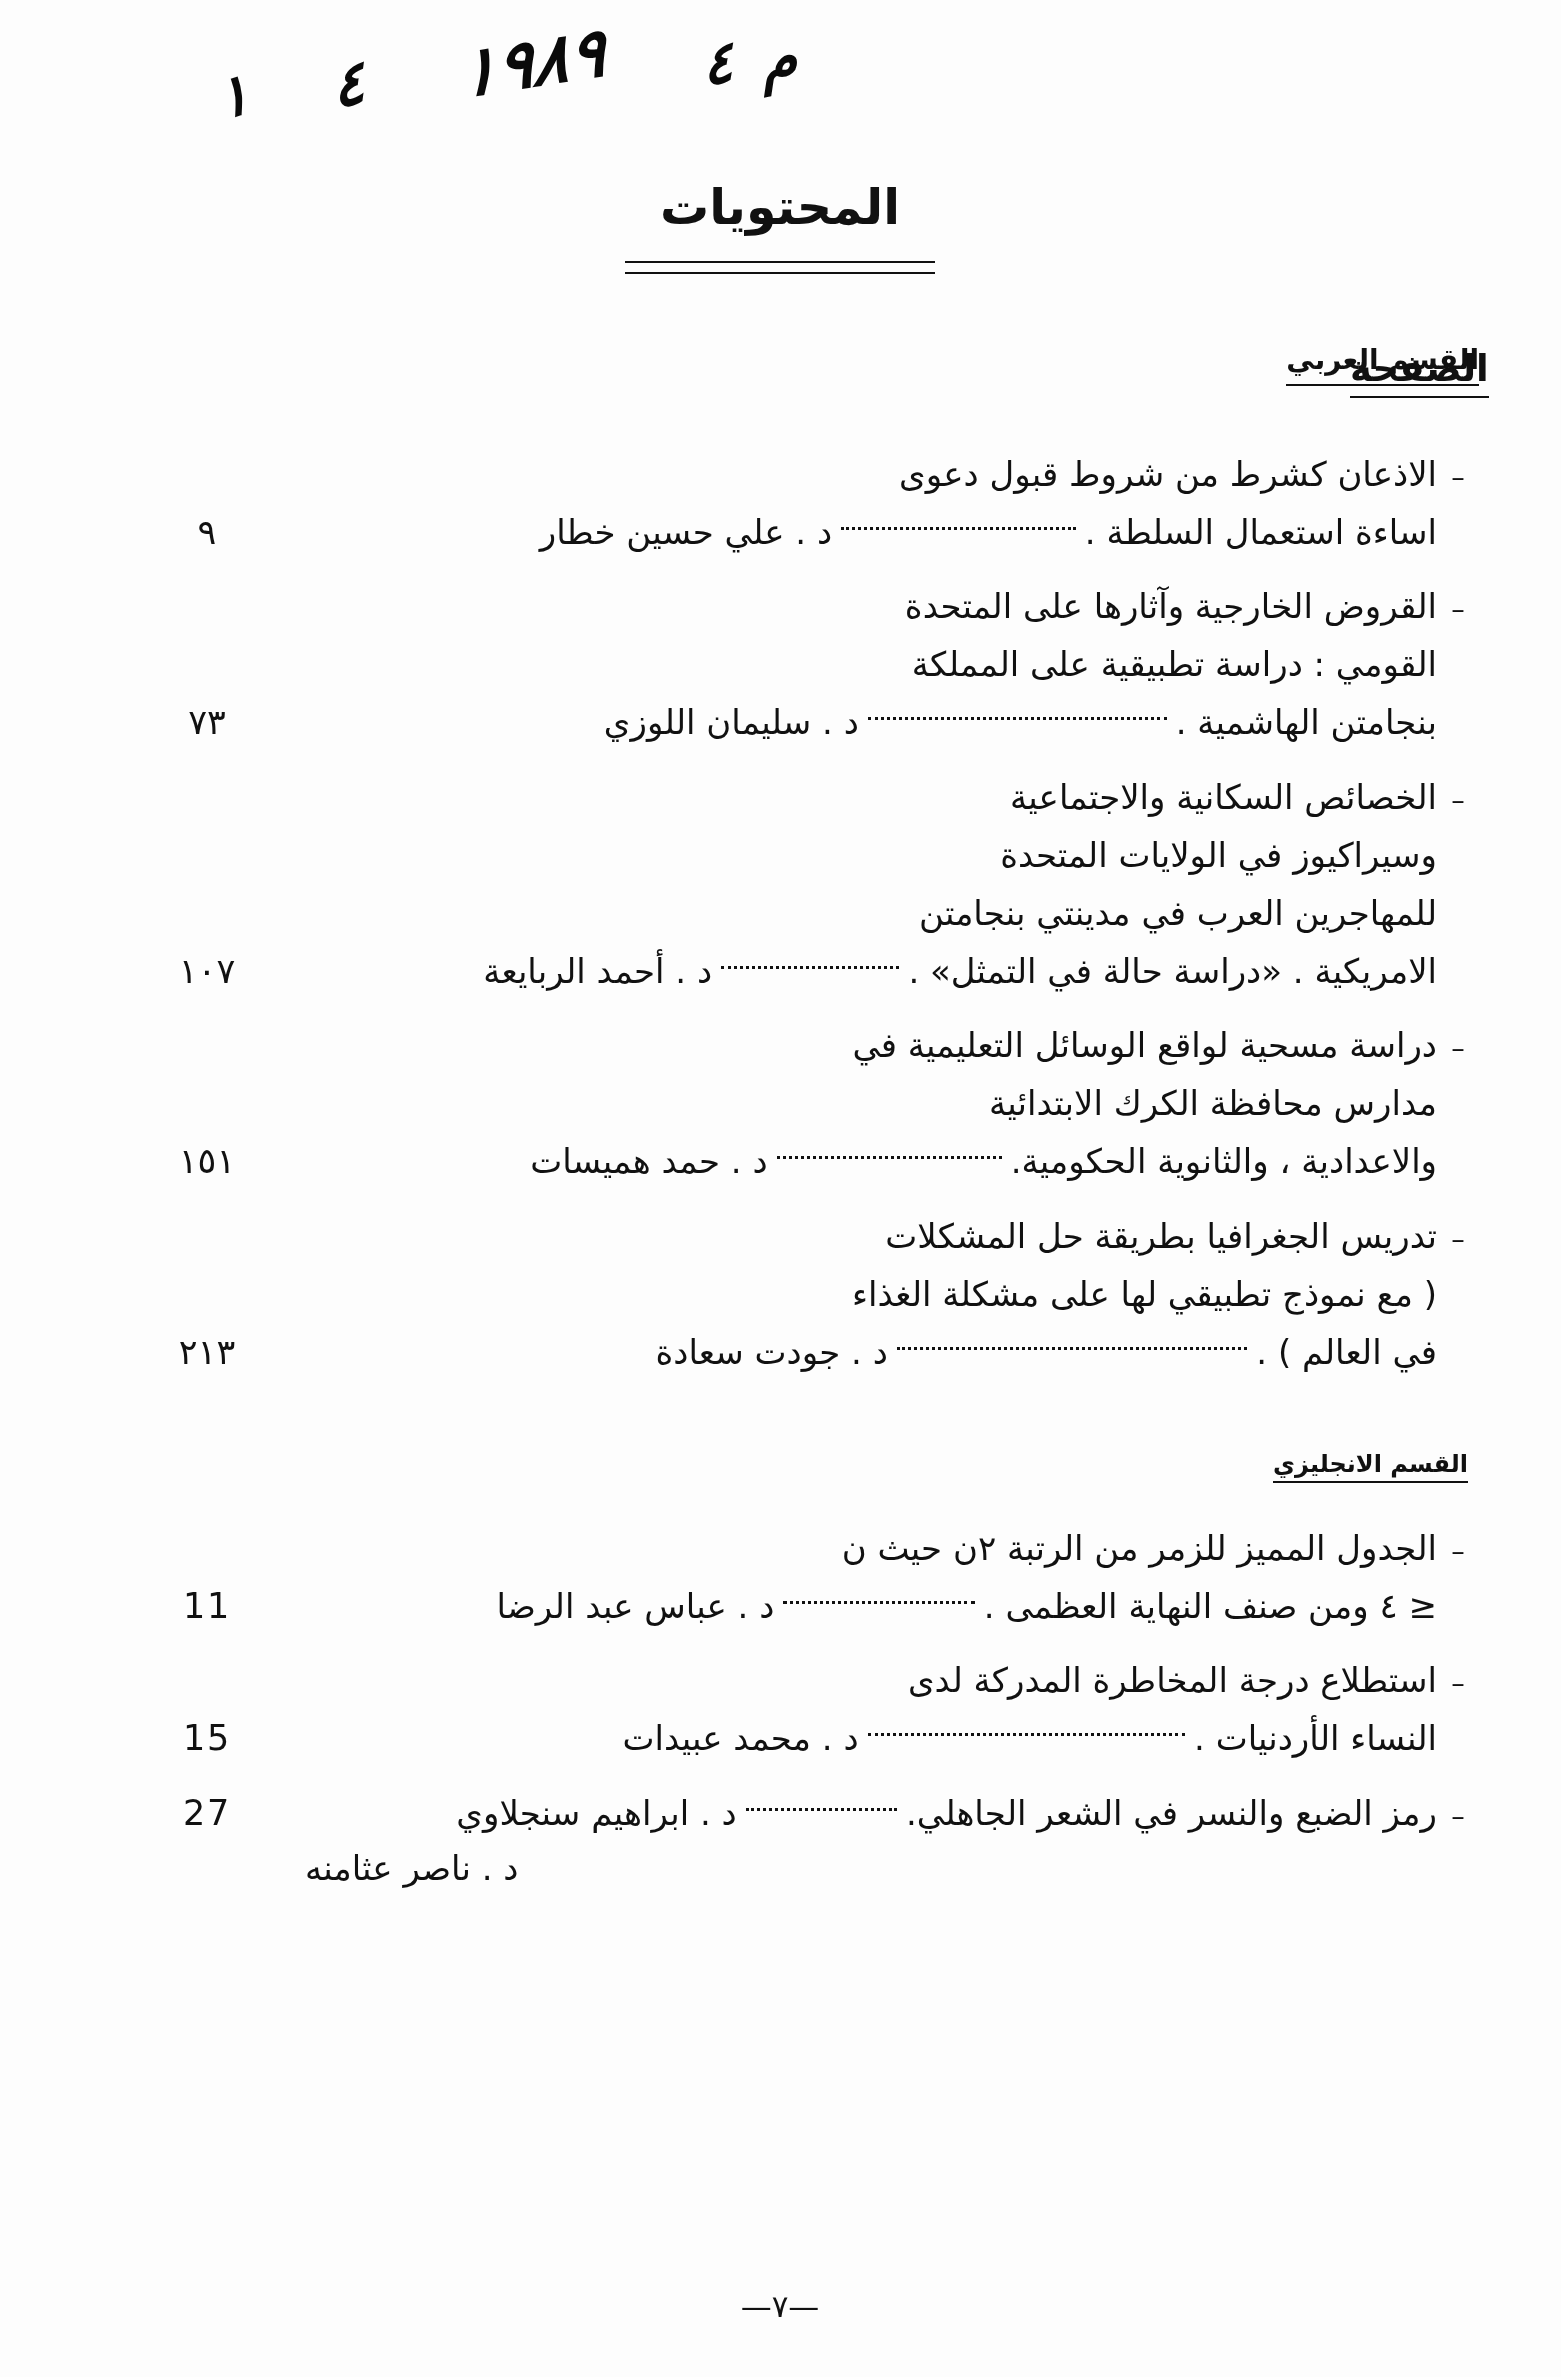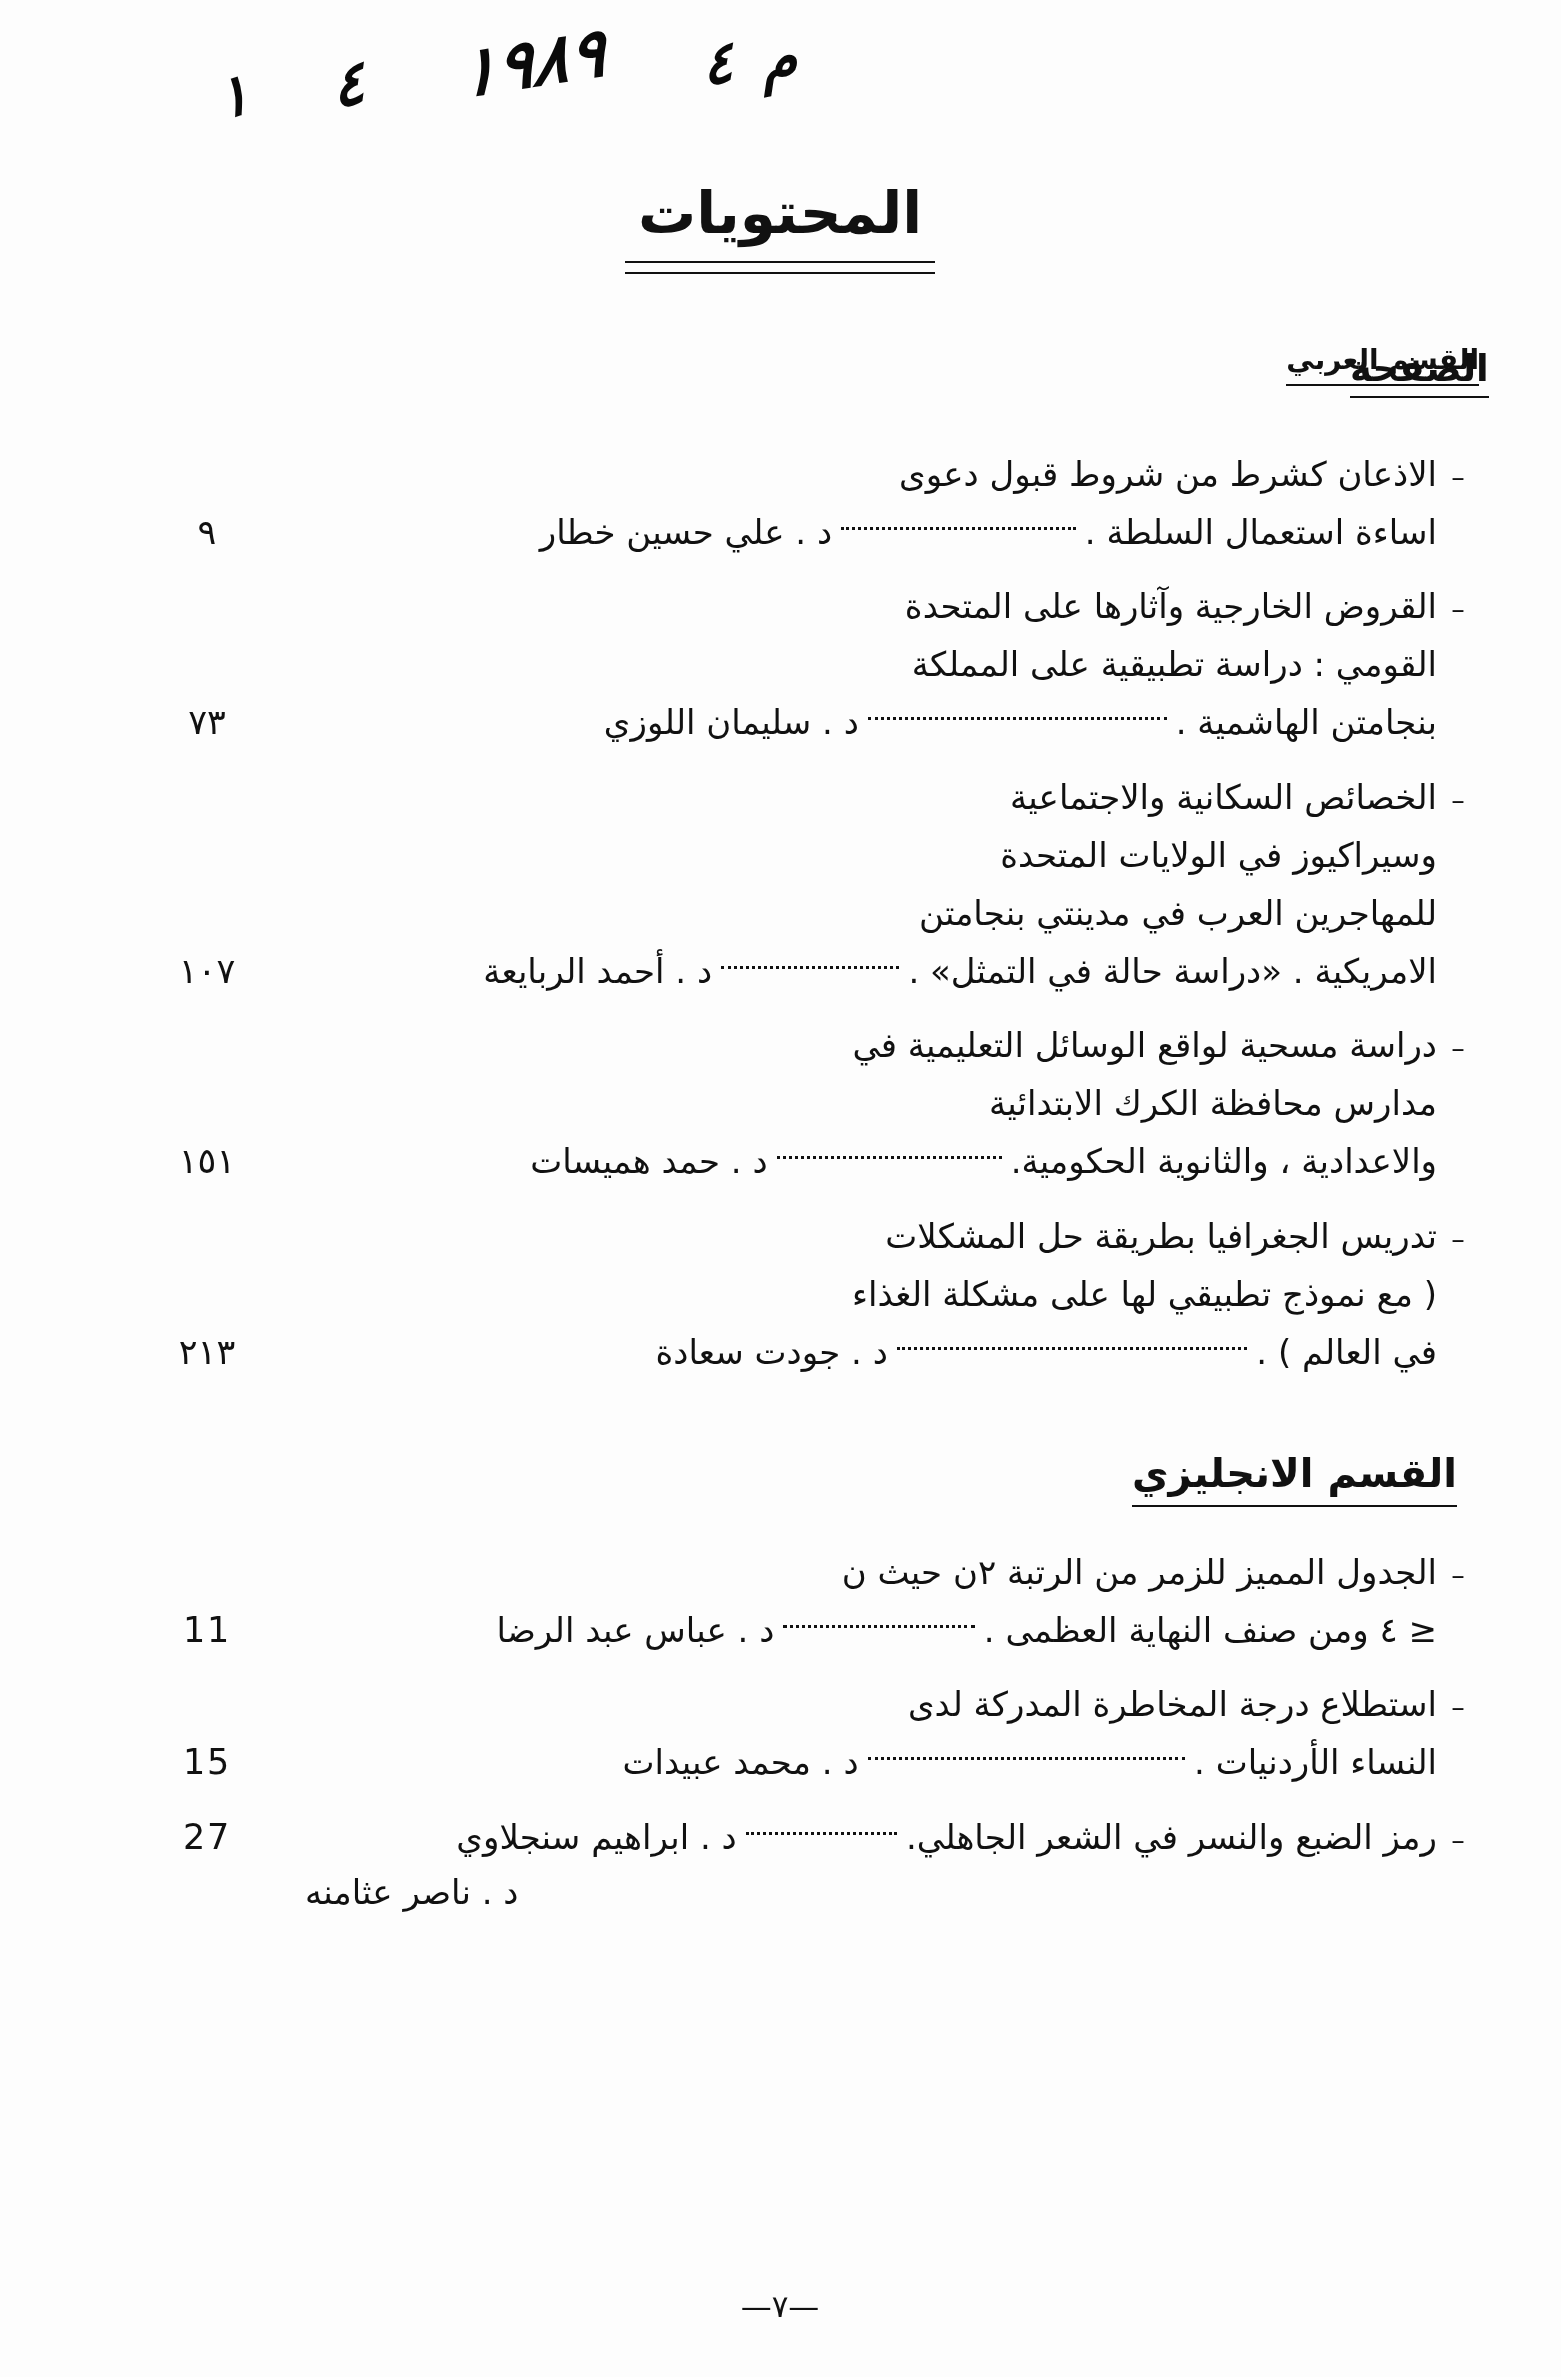--- a/index.html
+++ b/index.html
@@ -42,21 +42,21 @@
   .hw-e { left: 552px; top: 9px;  font-size: 58px; transform: rotate(-12deg) skewX(-7deg); }
 
   
   .doc-title {
     position: absolute;
     top: 179px;
     left: 0;
     right: 0;
     text-align: center;
     font-family: "DejaVu Sans", "Liberation Sans", sans-serif;
-    font-size: 58px;
+    font-size: 49px;
     font-weight: 700;
     letter-spacing: 0.9px;
   }
   .title-rule {
     position: absolute;
     top: 261px;
     left: 50%;
     transform: translateX(-50%);
     width: 310px;
     height: 9px;
@@ -97,25 +97,25 @@
     position: absolute;
     top: 447px;
     left: 110px;
     right: 82px;
   }
 
   .section-block { margin-bottom: 0; }
 
   .section-title-inline {
     display: inline-block;
-    font-size: 40px;
+    font-size: 24px;
     font-weight: 700;
     border-bottom: 2.7px solid #111;
-    padding-bottom: 9px;
-    margin: 51px 22px 38px 0;
+    padding-bottom: 3px;
+    margin: 51px 11px 38px 0;
   }
 
   .entry {
     position: relative;
     margin-bottom: 16.4px;
   }
 
   .entry-line {
     display: flex;
     align-items: baseline;

